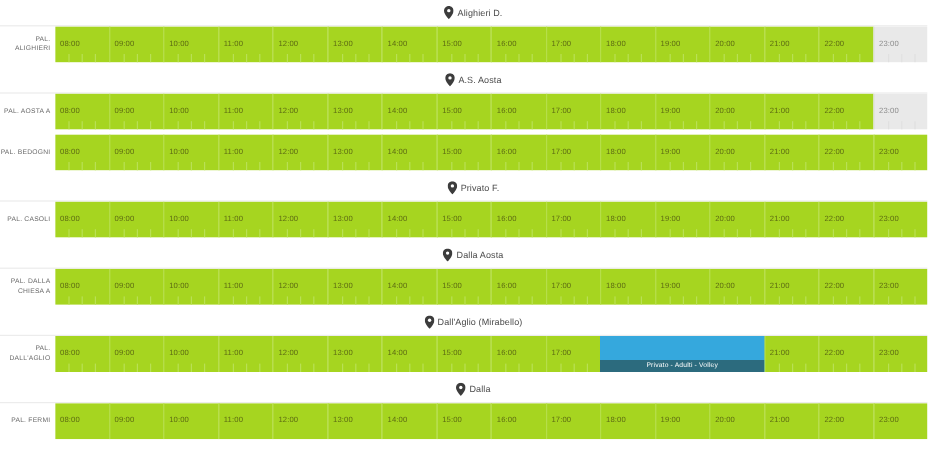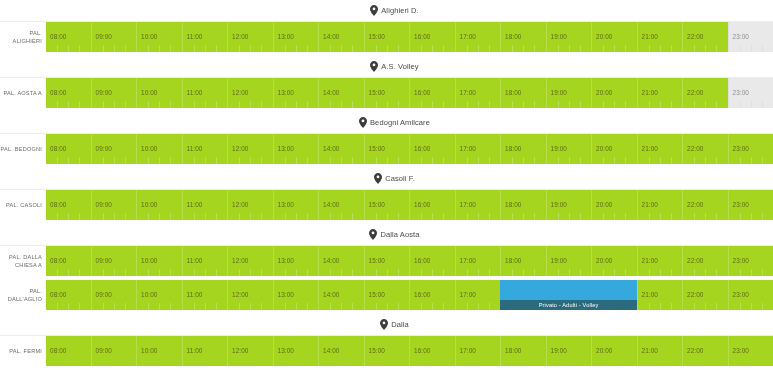--- a/index.html
+++ b/index.html
@@ -277,21 +277,21 @@
     <div class="gap"></div>
     <div class="facility">
       <div class="fac-header">
         <div class="fac-header-inner">
           <span>
             <svg class="pin-icon" viewBox="0 0 8 11" xmlns="http://www.w3.org/2000/svg">
               <path d="M4 0C1.8 0 0 1.8 0 4c0 3 4 7 4 7s4-4 4-7c0-2.2-1.8-4-4-4z" fill="#3c3c3c"></path>
               <circle cx="4" cy="3.9" r="1.4" fill="#ffffff"></circle>
             </svg>
           </span>
-          <span class="fac-title">A.S. Volley</span>
+          <span class="fac-title">A.S. Aosta</span>
         </div>
       </div>
       <div class="timeline-row">
         <div class="row-label">
           <div>
             <div>PAL. AOSTA A</div>
           </div>
         </div>
         <div class="track">
           <div class="slot">
@@ -408,192 +408,181 @@
           </div>
           <div class="slot">
             <span class="slot-label">22:00</span>
             <span class="ticks">
               <i class="t1"></i>
               <i class="t2"></i>
               <i class="t3"></i>
             </span>
           </div>
           <div class="slot unavailable">
+            <span class="slot-label">23:00</span>
+            <span class="ticks">
+              <i class="t1"></i>
+              <i class="t2"></i>
+              <i class="t3"></i>
+            </span>
+          </div>
+        </div>
+      </div>
+    </div>
+    <div class="gap"></div>
+    <div class="facility">
+      <div class="timeline-row">
+        <div class="row-label">
+          <div>
+            <div>PAL. BEDOGNI</div>
+          </div>
+        </div>
+        <div class="track">
+          <div class="slot">
+            <span class="slot-label">08:00</span>
+            <span class="ticks">
+              <i class="t1"></i>
+              <i class="t2"></i>
+              <i class="t3"></i>
+            </span>
+          </div>
+          <div class="slot">
+            <span class="slot-label">09:00</span>
+            <span class="ticks">
+              <i class="t1"></i>
+              <i class="t2"></i>
+              <i class="t3"></i>
+            </span>
+          </div>
+          <div class="slot">
+            <span class="slot-label">10:00</span>
+            <span class="ticks">
+              <i class="t1"></i>
+              <i class="t2"></i>
+              <i class="t3"></i>
+            </span>
+          </div>
+          <div class="slot">
+            <span class="slot-label">11:00</span>
+            <span class="ticks">
+              <i class="t1"></i>
+              <i class="t2"></i>
+              <i class="t3"></i>
+            </span>
+          </div>
+          <div class="slot">
+            <span class="slot-label">12:00</span>
+            <span class="ticks">
+              <i class="t1"></i>
+              <i class="t2"></i>
+              <i class="t3"></i>
+            </span>
+          </div>
+          <div class="slot">
+            <span class="slot-label">13:00</span>
+            <span class="ticks">
+              <i class="t1"></i>
+              <i class="t2"></i>
+              <i class="t3"></i>
+            </span>
+          </div>
+          <div class="slot">
+            <span class="slot-label">14:00</span>
+            <span class="ticks">
+              <i class="t1"></i>
+              <i class="t2"></i>
+              <i class="t3"></i>
+            </span>
+          </div>
+          <div class="slot">
+            <span class="slot-label">15:00</span>
+            <span class="ticks">
+              <i class="t1"></i>
+              <i class="t2"></i>
+              <i class="t3"></i>
+            </span>
+          </div>
+          <div class="slot">
+            <span class="slot-label">16:00</span>
+            <span class="ticks">
+              <i class="t1"></i>
+              <i class="t2"></i>
+              <i class="t3"></i>
+            </span>
+          </div>
+          <div class="slot">
+            <span class="slot-label">17:00</span>
+            <span class="ticks">
+              <i class="t1"></i>
+              <i class="t2"></i>
+              <i class="t3"></i>
+            </span>
+          </div>
+          <div class="slot">
+            <span class="slot-label">18:00</span>
+            <span class="ticks">
+              <i class="t1"></i>
+              <i class="t2"></i>
+              <i class="t3"></i>
+            </span>
+          </div>
+          <div class="slot">
+            <span class="slot-label">19:00</span>
+            <span class="ticks">
+              <i class="t1"></i>
+              <i class="t2"></i>
+              <i class="t3"></i>
+            </span>
+          </div>
+          <div class="slot">
+            <span class="slot-label">20:00</span>
+            <span class="ticks">
+              <i class="t1"></i>
+              <i class="t2"></i>
+              <i class="t3"></i>
+            </span>
+          </div>
+          <div class="slot">
+            <span class="slot-label">21:00</span>
+            <span class="ticks">
+              <i class="t1"></i>
+              <i class="t2"></i>
+              <i class="t3"></i>
+            </span>
+          </div>
+          <div class="slot">
+            <span class="slot-label">22:00</span>
+            <span class="ticks">
+              <i class="t1"></i>
+              <i class="t2"></i>
+              <i class="t3"></i>
+            </span>
+          </div>
+          <div class="slot">
             <span class="slot-label">23:00</span>
             <span class="ticks">
               <i class="t1"></i>
               <i class="t2"></i>
               <i class="t3"></i>
             </span>
           </div>
         </div>
       </div>
     </div>
     <div class="gap"></div>
     <div class="facility">
       <div class="fac-header">
         <div class="fac-header-inner">
           <span>
             <svg class="pin-icon" viewBox="0 0 8 11" xmlns="http://www.w3.org/2000/svg">
               <path d="M4 0C1.8 0 0 1.8 0 4c0 3 4 7 4 7s4-4 4-7c0-2.2-1.8-4-4-4z" fill="#3c3c3c"></path>
               <circle cx="4" cy="3.9" r="1.4" fill="#ffffff"></circle>
             </svg>
           </span>
-          <span class="fac-title">Bedogni Amilcare</span>
-        </div>
-      </div>
-      <div class="timeline-row">
-        <div class="row-label">
-          <div>
-            <div>PAL. BEDOGNI</div>
-          </div>
-        </div>
-        <div class="track">
-          <div class="slot">
-            <span class="slot-label">08:00</span>
-            <span class="ticks">
-              <i class="t1"></i>
-              <i class="t2"></i>
-              <i class="t3"></i>
-            </span>
-          </div>
-          <div class="slot">
-            <span class="slot-label">09:00</span>
-            <span class="ticks">
-              <i class="t1"></i>
-              <i class="t2"></i>
-              <i class="t3"></i>
-            </span>
-          </div>
-          <div class="slot">
-            <span class="slot-label">10:00</span>
-            <span class="ticks">
-              <i class="t1"></i>
-              <i class="t2"></i>
-              <i class="t3"></i>
-            </span>
-          </div>
-          <div class="slot">
-            <span class="slot-label">11:00</span>
-            <span class="ticks">
-              <i class="t1"></i>
-              <i class="t2"></i>
-              <i class="t3"></i>
-            </span>
-          </div>
-          <div class="slot">
-            <span class="slot-label">12:00</span>
-            <span class="ticks">
-              <i class="t1"></i>
-              <i class="t2"></i>
-              <i class="t3"></i>
-            </span>
-          </div>
-          <div class="slot">
-            <span class="slot-label">13:00</span>
-            <span class="ticks">
-              <i class="t1"></i>
-              <i class="t2"></i>
-              <i class="t3"></i>
-            </span>
-          </div>
-          <div class="slot">
-            <span class="slot-label">14:00</span>
-            <span class="ticks">
-              <i class="t1"></i>
-              <i class="t2"></i>
-              <i class="t3"></i>
-            </span>
-          </div>
-          <div class="slot">
-            <span class="slot-label">15:00</span>
-            <span class="ticks">
-              <i class="t1"></i>
-              <i class="t2"></i>
-              <i class="t3"></i>
-            </span>
-          </div>
-          <div class="slot">
-            <span class="slot-label">16:00</span>
-            <span class="ticks">
-              <i class="t1"></i>
-              <i class="t2"></i>
-              <i class="t3"></i>
-            </span>
-          </div>
-          <div class="slot">
-            <span class="slot-label">17:00</span>
-            <span class="ticks">
-              <i class="t1"></i>
-              <i class="t2"></i>
-              <i class="t3"></i>
-            </span>
-          </div>
-          <div class="slot">
-            <span class="slot-label">18:00</span>
-            <span class="ticks">
-              <i class="t1"></i>
-              <i class="t2"></i>
-              <i class="t3"></i>
-            </span>
-          </div>
-          <div class="slot">
-            <span class="slot-label">19:00</span>
-            <span class="ticks">
-              <i class="t1"></i>
-              <i class="t2"></i>
-              <i class="t3"></i>
-            </span>
-          </div>
-          <div class="slot">
-            <span class="slot-label">20:00</span>
-            <span class="ticks">
-              <i class="t1"></i>
-              <i class="t2"></i>
-              <i class="t3"></i>
-            </span>
-          </div>
-          <div class="slot">
-            <span class="slot-label">21:00</span>
-            <span class="ticks">
-              <i class="t1"></i>
-              <i class="t2"></i>
-              <i class="t3"></i>
-            </span>
-          </div>
-          <div class="slot">
-            <span class="slot-label">22:00</span>
-            <span class="ticks">
-              <i class="t1"></i>
-              <i class="t2"></i>
-              <i class="t3"></i>
-            </span>
-          </div>
-          <div class="slot">
-            <span class="slot-label">23:00</span>
-            <span class="ticks">
-              <i class="t1"></i>
-              <i class="t2"></i>
-              <i class="t3"></i>
-            </span>
-          </div>
-        </div>
-      </div>
-    </div>
-    <div class="gap"></div>
-    <div class="facility">
-      <div class="fac-header">
-        <div class="fac-header-inner">
-          <span>
-            <svg class="pin-icon" viewBox="0 0 8 11" xmlns="http://www.w3.org/2000/svg">
-              <path d="M4 0C1.8 0 0 1.8 0 4c0 3 4 7 4 7s4-4 4-7c0-2.2-1.8-4-4-4z" fill="#3c3c3c"></path>
-              <circle cx="4" cy="3.9" r="1.4" fill="#ffffff"></circle>
-            </svg>
-          </span>
-          <span class="fac-title">Casoli F.</span>
+          <span class="fac-title">Privato F.</span>
         </div>
       </div>
       <div class="timeline-row">
         <div class="row-label">
           <div>
             <div>PAL. CASOLI</div>
           </div>
         </div>
         <div class="track">
           <div class="slot">
@@ -874,20 +863,31 @@
               <i class="t1"></i>
               <i class="t2"></i>
               <i class="t3"></i>
             </span>
           </div>
         </div>
       </div>
     </div>
     <div class="gap"></div>
     <div class="facility">
+      <div class="fac-header">
+        <div class="fac-header-inner">
+          <span>
+            <svg class="pin-icon" viewBox="0 0 8 11" xmlns="http://www.w3.org/2000/svg">
+              <path d="M4 0C1.8 0 0 1.8 0 4c0 3 4 7 4 7s4-4 4-7c0-2.2-1.8-4-4-4z" fill="#3c3c3c"></path>
+              <circle cx="4" cy="3.9" r="1.4" fill="#ffffff"></circle>
+            </svg>
+          </span>
+          <span class="fac-title">Dall'Aglio (Mirabello)</span>
+        </div>
+      </div>
       <div class="timeline-row">
         <div class="row-label">
           <div>
             <div>PAL.</div>
             <div>DALL'AGLIO</div>
           </div>
         </div>
         <div class="track">
           <div class="slot">
             <span class="slot-label">08:00</span>

